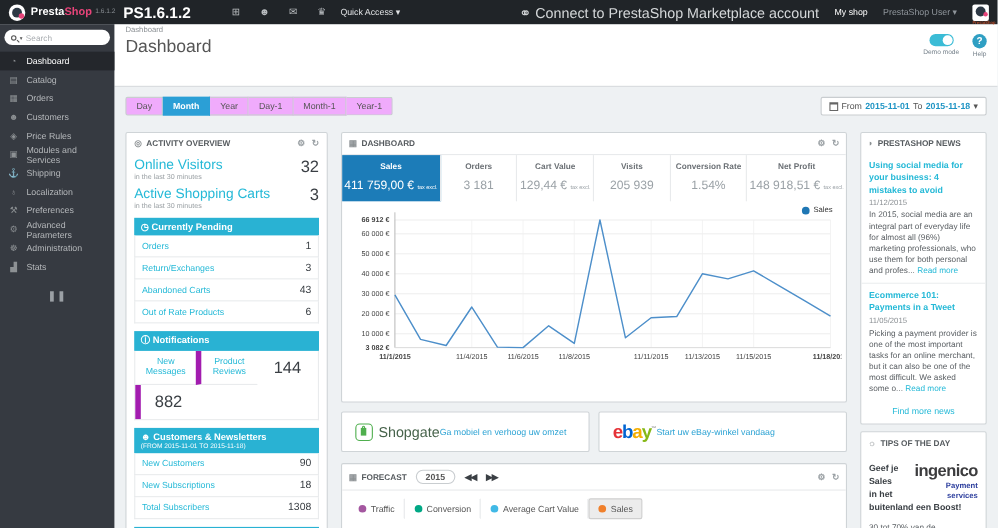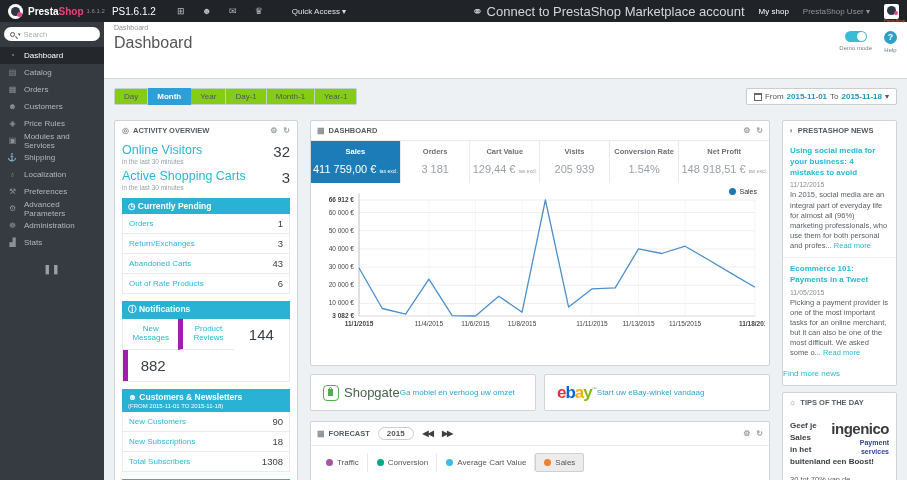--- a/index.html
+++ b/index.html
@@ -6,23 +6,23 @@
 html,body{width:907px;height:480px;overflow:hidden}
 body{background:#eef1f3;font-family:"Liberation Sans",sans-serif;position:relative}
 
 .topbar{position:absolute;top:0;left:0;width:907px;height:22px;background:#202428;display:flex;align-items:center;padding:0 8px;z-index:20}
 .logo{width:15px;height:15px;border-radius:50%;background:#fff;position:relative;margin-right:5px;flex:none}
 .logo i{position:absolute;left:3px;top:3px;width:9px;height:9px;border-radius:50%;background:#2d3844}
 .logo b{position:absolute;right:1px;bottom:2px;width:5px;height:5px;border-radius:50%;background:#e8447a}
 .brand{font-size:10px;font-weight:bold;color:#fff}
 .brand .shop{color:#e8447a}
 .ver{font-size:6px;color:#8a8f94;margin:0 7px 0 3px}
-.psver{font-size:10px;color:#fff;font-weight:normal;margin-right:12px}
+.psver{font-size:14px;color:#fff;font-weight:bold;margin-right:28px}
 .tico{width:26px;text-align:center;color:#b9bdc0;font-size:9px;cursor:pointer}
-.qa{margin-left:20px;color:#dfe1e3;font-size:8px}
+.qa{margin-left:4px;color:#dfe1e3;font-size:8px}
 .tb-right{margin-left:auto;display:flex;align-items:center;gap:14px}
 .mk-link{color:#d4d7d9;font-size:13px}
 .myshop{color:#fff;font-size:8px}
 .usermenu{color:#8f959b;font-size:8px}
 .avatar{width:15px;height:15px;background:#fff;border-radius:2px;position:relative;flex:none}
 .avatar i{position:absolute;left:3px;top:2px;width:9px;height:9px;border-radius:50%;background:#2d3844}
 .avatar b{position:absolute;right:1px;bottom:4px;width:4px;height:4px;border-radius:50%;background:#e8447a}
 .avatar s{position:absolute;left:0;bottom:-4px;width:15px;font-size:4px;color:#f05a2a;text-decoration:none;text-align:center;line-height:4px}
 
 .sidebar{position:absolute;top:22px;left:0;width:104px;height:458px;background:#363a41;z-index:10}
@@ -42,21 +42,21 @@
 .hright{position:absolute;right:10px;top:9px;display:flex;gap:12px}
 .hitem{text-align:center}
 .toggle{width:22px;height:11px;background:#3bbcd6;border-radius:6px;position:relative;margin:0 auto;cursor:pointer}
 .toggle i{position:absolute;right:1px;top:1px;width:9px;height:9px;border-radius:50%;background:#fff}
 .help-ic{width:13px;height:13px;border-radius:50%;background:#2f9fc3;color:#fff;font-size:9px;font-weight:bold;line-height:13px;text-align:center;margin:0 auto;cursor:pointer}
 .hlabel{font-size:6px;color:#75808a;margin-top:3px}
 
 .content{position:absolute;left:104px;top:79px;right:0;bottom:0;padding:7px 10px}
 .filterbar{display:flex;justify-content:space-between;margin:2px 0 15px}
 .btn-group{display:flex}
-.fbtn{background:#84cc16;border:1px solid #c9cdd0;border-left:none;padding:3px 9px;font-size:8px;color:#555;cursor:pointer}
+.fbtn{background:#f0abfc;border:1px solid #c9cdd0;border-left:none;padding:3px 9px;font-size:8px;color:#555;cursor:pointer}
 .fbtn:first-child{border-left:1px solid #c9cdd0;border-radius:2px 0 0 2px}
 .fbtn:last-child{border-radius:0 2px 2px 0}
 .fbtn.active{background:#2b9fd6;border-color:#2b9fd6;color:#fff;font-weight:bold}
 .datebtn{background:#fff;border:1px solid #c9cdd0;border-radius:2px;padding:3px 7px;font-size:8px;color:#555;display:flex;gap:3px;align-items:center;cursor:pointer}
 .cal{width:8px;height:8px;border:1px solid #666;border-top:2px solid #666;flex:none}
 .dd{color:#1e94c4;font-weight:bold}
 .cols{display:flex;gap:12px;align-items:flex-start}
 .panel{background:#fff;border:1px solid #cfd4d7;border-radius:2px}
 .p-head{display:flex;align-items:center;gap:4px;padding:5px 6px;font-size:7.5px;font-weight:bold;color:#565b5f;text-transform:uppercase}
 .p-head .hic{color:#8b9093;font-size:8px}
@@ -110,21 +110,21 @@
 .tab.active{background:#ececec;border:1px solid #cfcfcf;border-radius:2px}
 
 .rightcol{flex:1;min-width:0}
 .news{padding-bottom:7px}
 .article{padding:6px 7px 4px}
 .article+.article{border-top:1px solid #eceeef;margin-top:2px}
 .a-title{color:#25b9d7;font-weight:bold;font-size:8px;line-height:1.35;cursor:pointer}
 .a-date{font-size:7px;color:#8a8f93;margin:3px 0 2px}
 .a-body{font-size:7.5px;color:#5a5f63;line-height:1.35}
 .read{color:#25b9d7;cursor:pointer}
-.more{display:block;color:#25b9d7;font-size:8px;margin-top:7px;cursor:pointer}
+.more{display:block;text-align:center;color:#25b9d7;font-size:8px;margin-top:7px;cursor:pointer}
 .tips{margin-top:6px;height:131px;overflow:hidden}
 .tips-body{padding:8px 7px}
 .ing{float:right;text-align:right;width:66px;margin-left:4px}
 .ing-name{font-size:15px;font-weight:bold;color:#3c3c3e;letter-spacing:-.5px;line-height:1}
 .ing-sub{font-size:7px;color:#2d3f9e;font-weight:bold;line-height:1.15;margin-top:1px}
 .t-title{font-size:8px;font-weight:bold;color:#3a3f44;line-height:1.5}
 .t-body{font-size:7.5px;color:#5a5f63;line-height:1.4;margin-top:7px;clear:none}
 svg text{font-family:"Liberation Sans",sans-serif}
 </style>
 </head>

